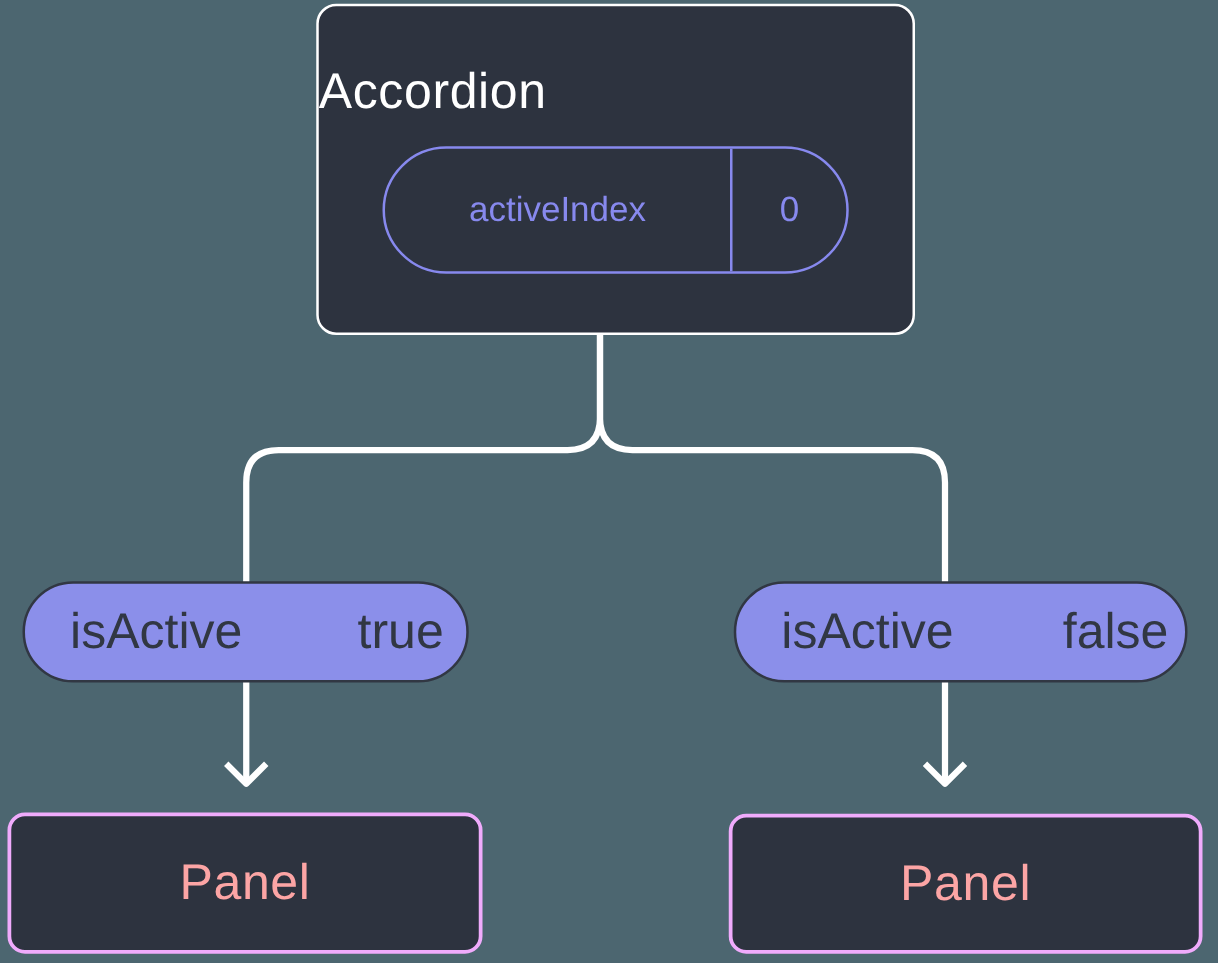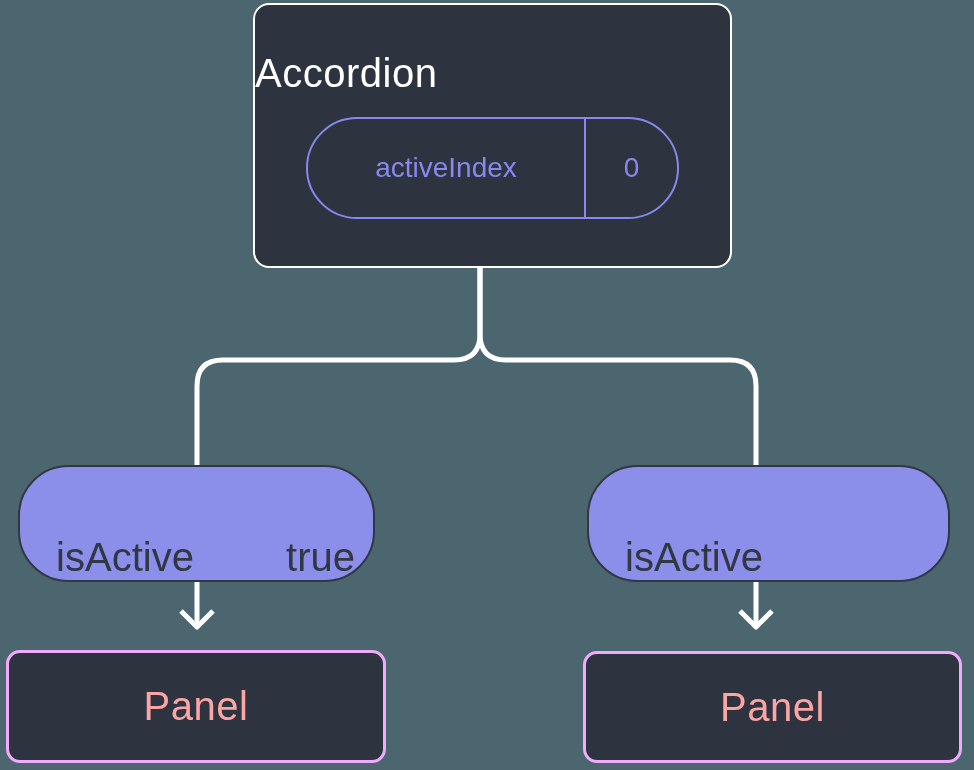--- a/index.html
+++ b/index.html
@@ -72,27 +72,27 @@
   .state-pill .cell-value {
     flex: 1;
     display: flex;
     align-items: center;
     justify-content: center;
   }
   
   .prop-pill {
     position: absolute;
     top: 465px;
-    height: 117px;
+    height: 81px;
     box-sizing: border-box;
     background: #8b8fea;
     border: 2.5px solid #313743;
     border-radius: 50.5px;
     display: flex;
-    align-items: flex-end;
+    align-items: center;
     color: #313743;
     font-size: 40px;
   }
   .prop-pill .cell-name {
     flex: 0 0 210px;
     display: flex;
     align-items: center;
     justify-content: center;
   }
   .prop-pill .pill-divider {
@@ -149,20 +149,21 @@
 
   <div class="prop-pill left">
     <div class="cell-name">isActive</div>
     <div class="pill-divider"></div>
     <div class="cell-value">true</div>
   </div>
 
   <div class="prop-pill right">
     <div class="cell-name">isActive</div>
     <div class="pill-divider"></div>
+    <div class="cell-value">false</div>
   </div>
 
   <div class="panel-box left">
     <span>Panel</span>
   </div>
   <div class="panel-box right">
     <span>Panel</span>
   </div>
 
 </div>

